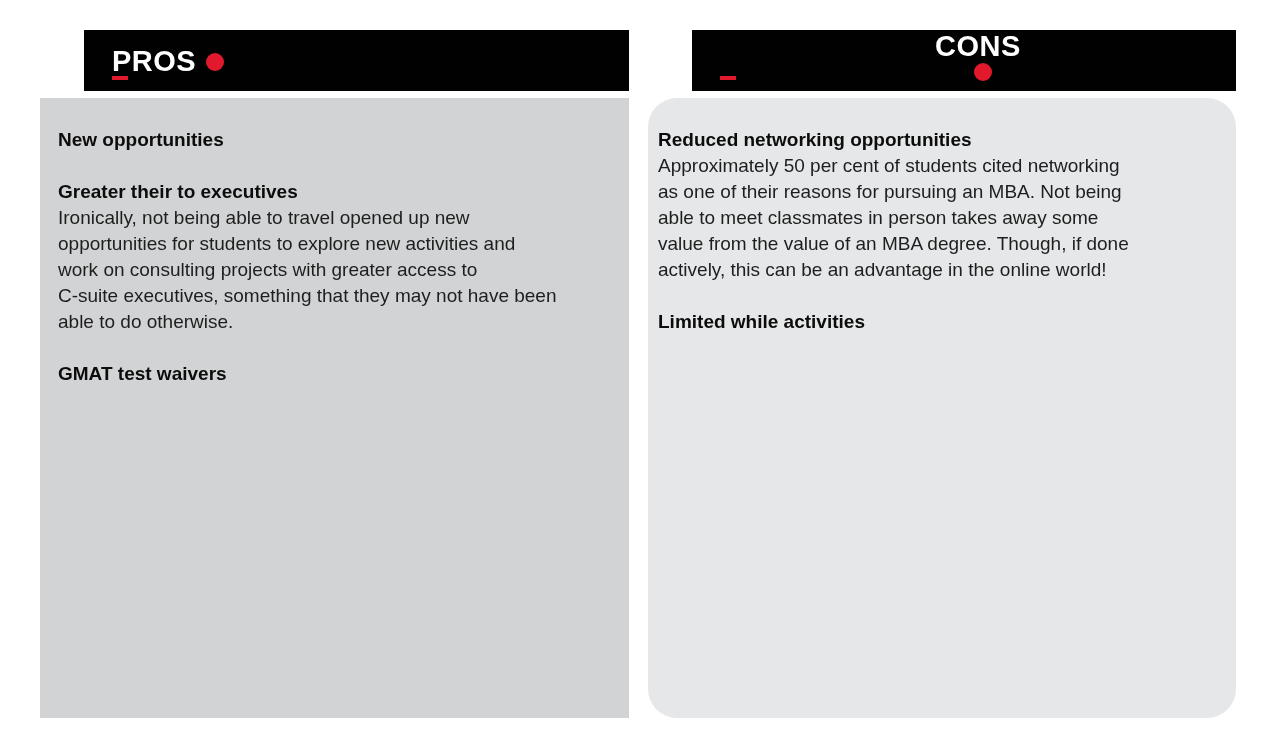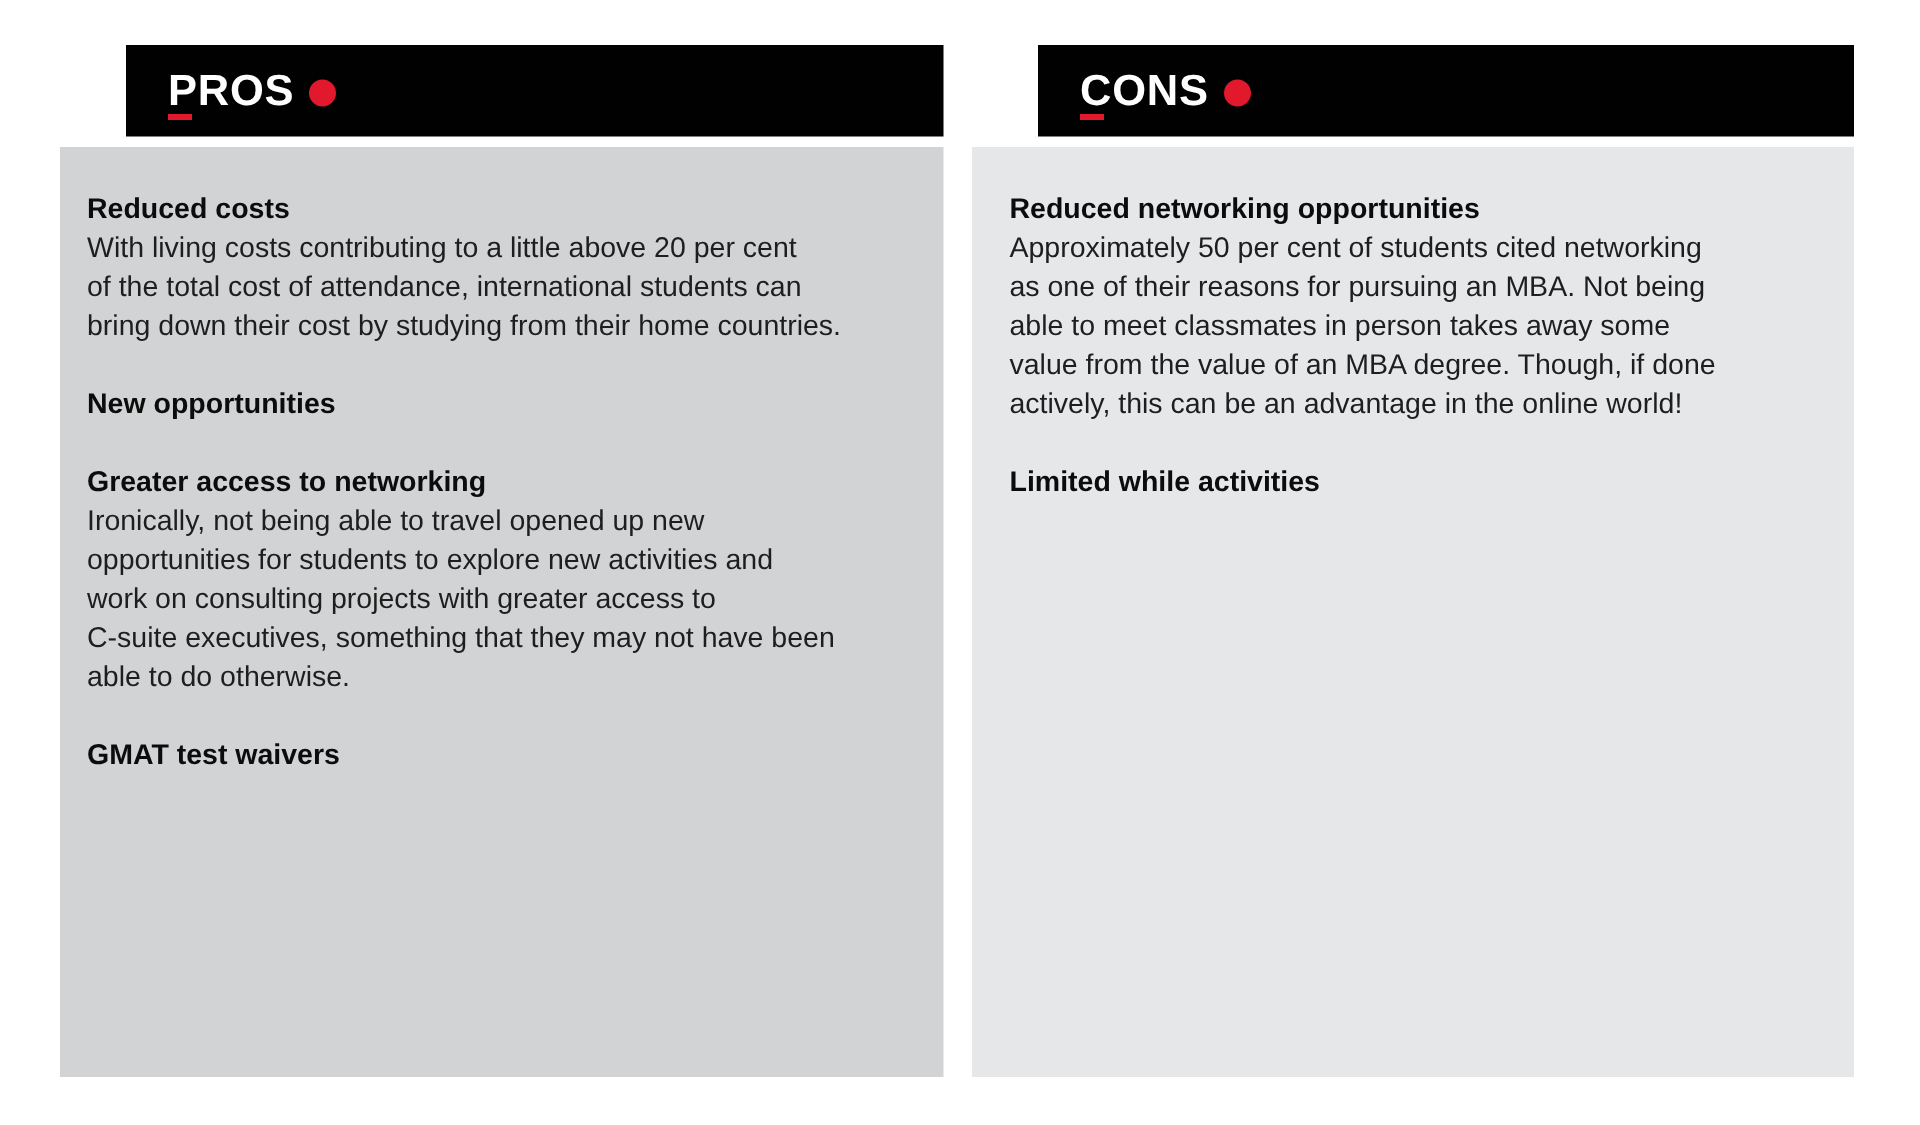--- a/index.html
+++ b/index.html
@@ -49,21 +49,21 @@
     background: #e2192c;
   }
 
   .body-panel {
     margin-top: 7px;
     height: 620px;
     padding: 29px 10px 20px 18px;
     overflow: hidden;
   }
   .column.left  .body-panel { background: #d2d3d4; }
-  .column.right .body-panel { background: #e6e7e8; padding-left: 25px; }
+  .column.right .body-panel { background: #e6e7e8; padding-left: 10px; border-radius: 29px; }
 
   .section { margin-bottom: 26px; }
   .section-heading {
     font-size: 19px;
     line-height: 26px;
     font-weight: 700;
     color: #0c0c0c;
   }
   .section-body {
     font-size: 19px;
@@ -79,44 +79,38 @@
 <div class="canvas">
 
   <div class="column left">
     <div class="header-bar" style="background-color: rgb(1, 1, 1);">
       <span class="title">PROS</span>
       <span class="title-dot" style="background-color: rgb(226, 25, 44);"></span>
       <span class="title-underline" style="background-color: rgb(226, 25, 44);"></span>
     </div>
     <div class="body-panel" style="background-color: rgb(210, 211, 212);">
       <div class="section">
-        <div class="section-heading">Reduced costs</div>
-        <div class="section-body">With living costs contributing to a little above 20 per cent
-of the total cost of attendance, international students can
-bring down their cost by studying from their home countries.</div>
-      </div>
-      <div class="section">
         <div class="section-heading">New opportunities</div>
       </div>
       <div class="section">
-        <div class="section-heading">Greater access to networking</div>
+        <div class="section-heading">Greater their to executives</div>
         <div class="section-body">Ironically, not being able to travel opened up new
 opportunities for students to explore new activities and
 work on consulting projects with greater access to
 C-suite executives, something that they may not have been
 able to do otherwise.</div>
       </div>
       <div class="section">
         <div class="section-heading">GMAT test waivers</div>
       </div>
     </div>
   </div>
 
   <div class="column right">
-    <div class="header-bar" style="background-color: rgb(1, 1, 1);">
+    <div class="header-bar" style="background-color: rgb(1, 1, 1); flex-direction: column;">
       <span class="title">CONS</span>
       <span class="title-dot" style="background-color: rgb(226, 25, 44);"></span>
       <span class="title-underline" style="background-color: rgb(226, 25, 44);"></span>
     </div>
     <div class="body-panel" style="background-color: rgb(230, 231, 232);">
       <div class="section">
         <div class="section-heading">Reduced networking opportunities</div>
         <div class="section-body">Approximately 50 per cent of students cited networking
 as one of their reasons for pursuing an MBA. Not being
 able to meet classmates in person takes away some

